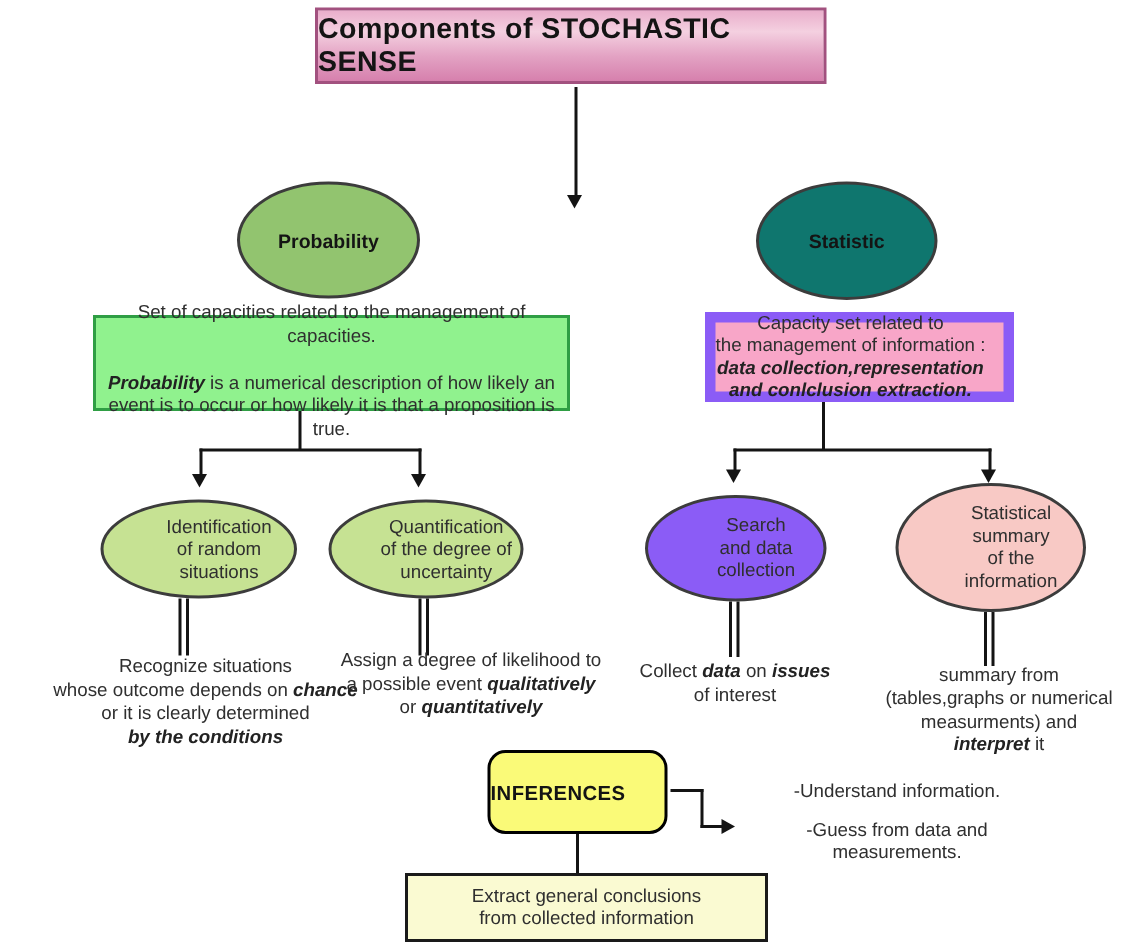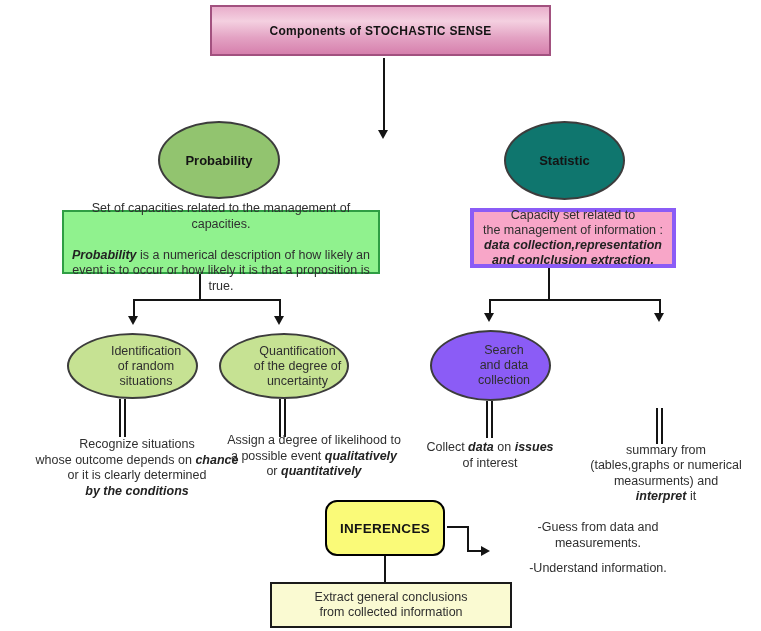--- a/index.html
+++ b/index.html
@@ -15,27 +15,27 @@
   .vline{width:2px;background:#141414;}
   .hline{height:2px;background:#141414;}
   .dline{width:7px;border-left:2px solid #141414;border-right:2px solid #141414;background:transparent;}
   .arr-down{width:0;height:0;border-left:5px solid transparent;border-right:5px solid transparent;
             border-top:9px solid #141414;}
   .arr-right{width:0;height:0;border-top:5px solid transparent;border-bottom:5px solid transparent;
              border-left:9px solid #141414;}
   .title-box{left:210px;top:5px;width:341px;height:51px;border:2px solid #a2517f;
              background:linear-gradient(180deg,#e9aecb 0%,#f4d0e0 30%,#e3a2c3 65%,#d680ad 100%);
              display:flex;align-items:center;justify-content:center;
-             font-weight:bold;font-size:12px;color:#141414;letter-spacing:.3px;}
+             font-weight:bold;font-size:19px;color:#141414;letter-spacing:.3px;}
   .green-box{left:62px;top:210px;width:318px;height:64px;background:#90f28e;border:2px solid #2f9e44;}
-  .pink-box{left:470px;top:208px;width:206px;height:60px;background:#f8a6c8;border:4px solid #8b5cf6;
-            display:flex;align-items:center;justify-content:center;}
+  .pink-box{left:470px;top:208px;width:206px;height:60px;background:#f8a6c8;border:7px solid #8b5cf6;
+            display:flex;align-items:center;}
   .pink-box .txt{line-height:15px;}
   .inf-box{left:325px;top:500px;width:120px;height:56px;background:#fafa78;border:2px solid #000;
-           border-radius:12px;display:flex;align-items:center;justify-content:center;
+           border-radius:12px;display:flex;align-items:center;
            font-weight:bold;font-size:13.5px;color:#141414;letter-spacing:.3px;}
   .extract-box{left:270px;top:582px;width:242px;height:46px;background:#fafad2;border:2px solid #1a1a1a;
                display:flex;align-items:center;justify-content:center;}
   .ell-label{font-weight:bold;font-size:13px;color:#141414;}
   .notes p{margin:0;}
   .notes p + p{margin-top:10px;}
 </style>
 </head>
 <body>
 
@@ -121,20 +121,26 @@
   <div class="abs arr-down" style="left:654px;top:313px"></div>
 
   <div class="abs ellipse" style="left:430px;top:330px;width:121px;height:71px;background:#8b5cf6">
     <div class="txt">
       <span>Search</span><br>
       <span>and data</span><br>
       <span>collection</span>
     </div>
   </div>
 
+  <div class="abs ellipse" style="left:597px;top:322px;width:127px;height:86px;background:#f8c9c5">
+    <div class="txt">
+      <span>Statistical summary</span><br>
+      <span>of the information</span>
+    </div>
+  </div>
 
   <div class="abs dline" style="left:486px;top:401px;height:37px"></div>
   <div class="abs dline" style="left:656px;top:408px;height:36px"></div>
 
   <div class="abs txt" style="left:415px;top:440px;width:150px">
     <span>Collect </span><span class="bi">data</span><span> on </span><span class="bi">issues</span><br>
     <span>of interest</span>
   </div>
 
   <div class="abs txt" style="left:577px;top:427px;width:178px">
@@ -148,22 +154,22 @@
   <div class="abs inf-box">
     <span>INFERENCES</span>
   </div>
 
   <div class="abs hline" style="left:447px;top:526px;width:22px"></div>
   <div class="abs vline" style="left:467px;top:526px;height:26px"></div>
   <div class="abs hline" style="left:467px;top:550px;width:15px"></div>
   <div class="abs arr-right" style="left:481px;top:546px"></div>
 
   <div class="abs txt notes" style="left:512px;top:520px;width:172px">
+    <p>-Understand information.</p>
     <p><span>-Guess from data and</span><br><span>measurements.</span></p>
-    <p>-Understand information.</p>
   </div>
 
   <div class="abs vline" style="left:384px;top:556px;height:26px"></div>
 
   <div class="abs extract-box">
     <div class="txt">
       <span>Extract general conclusions</span><br>
       <span>from collected information</span>
     </div>
   </div>

